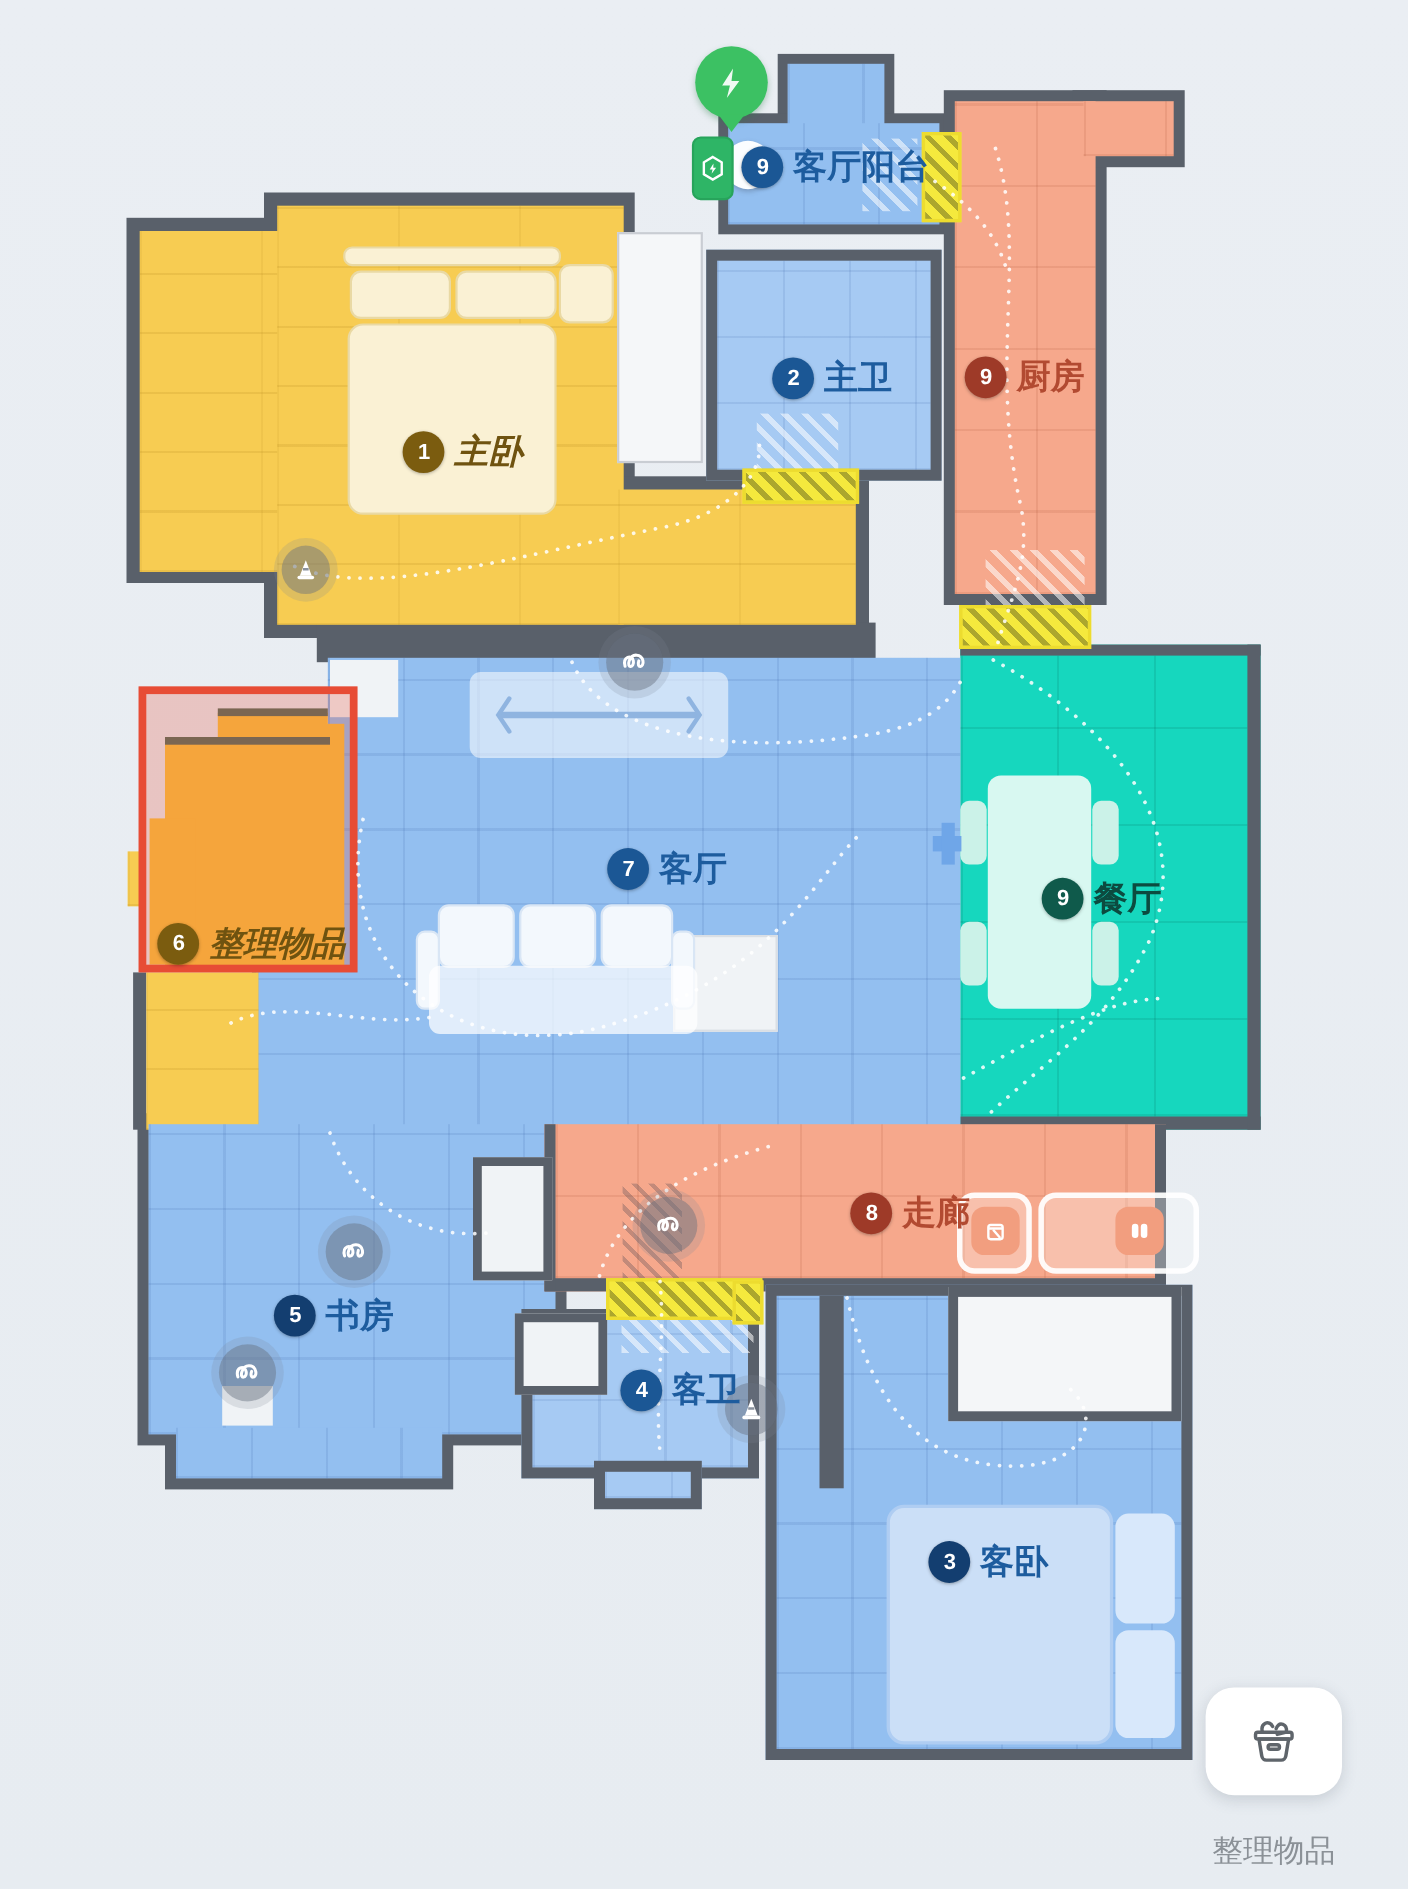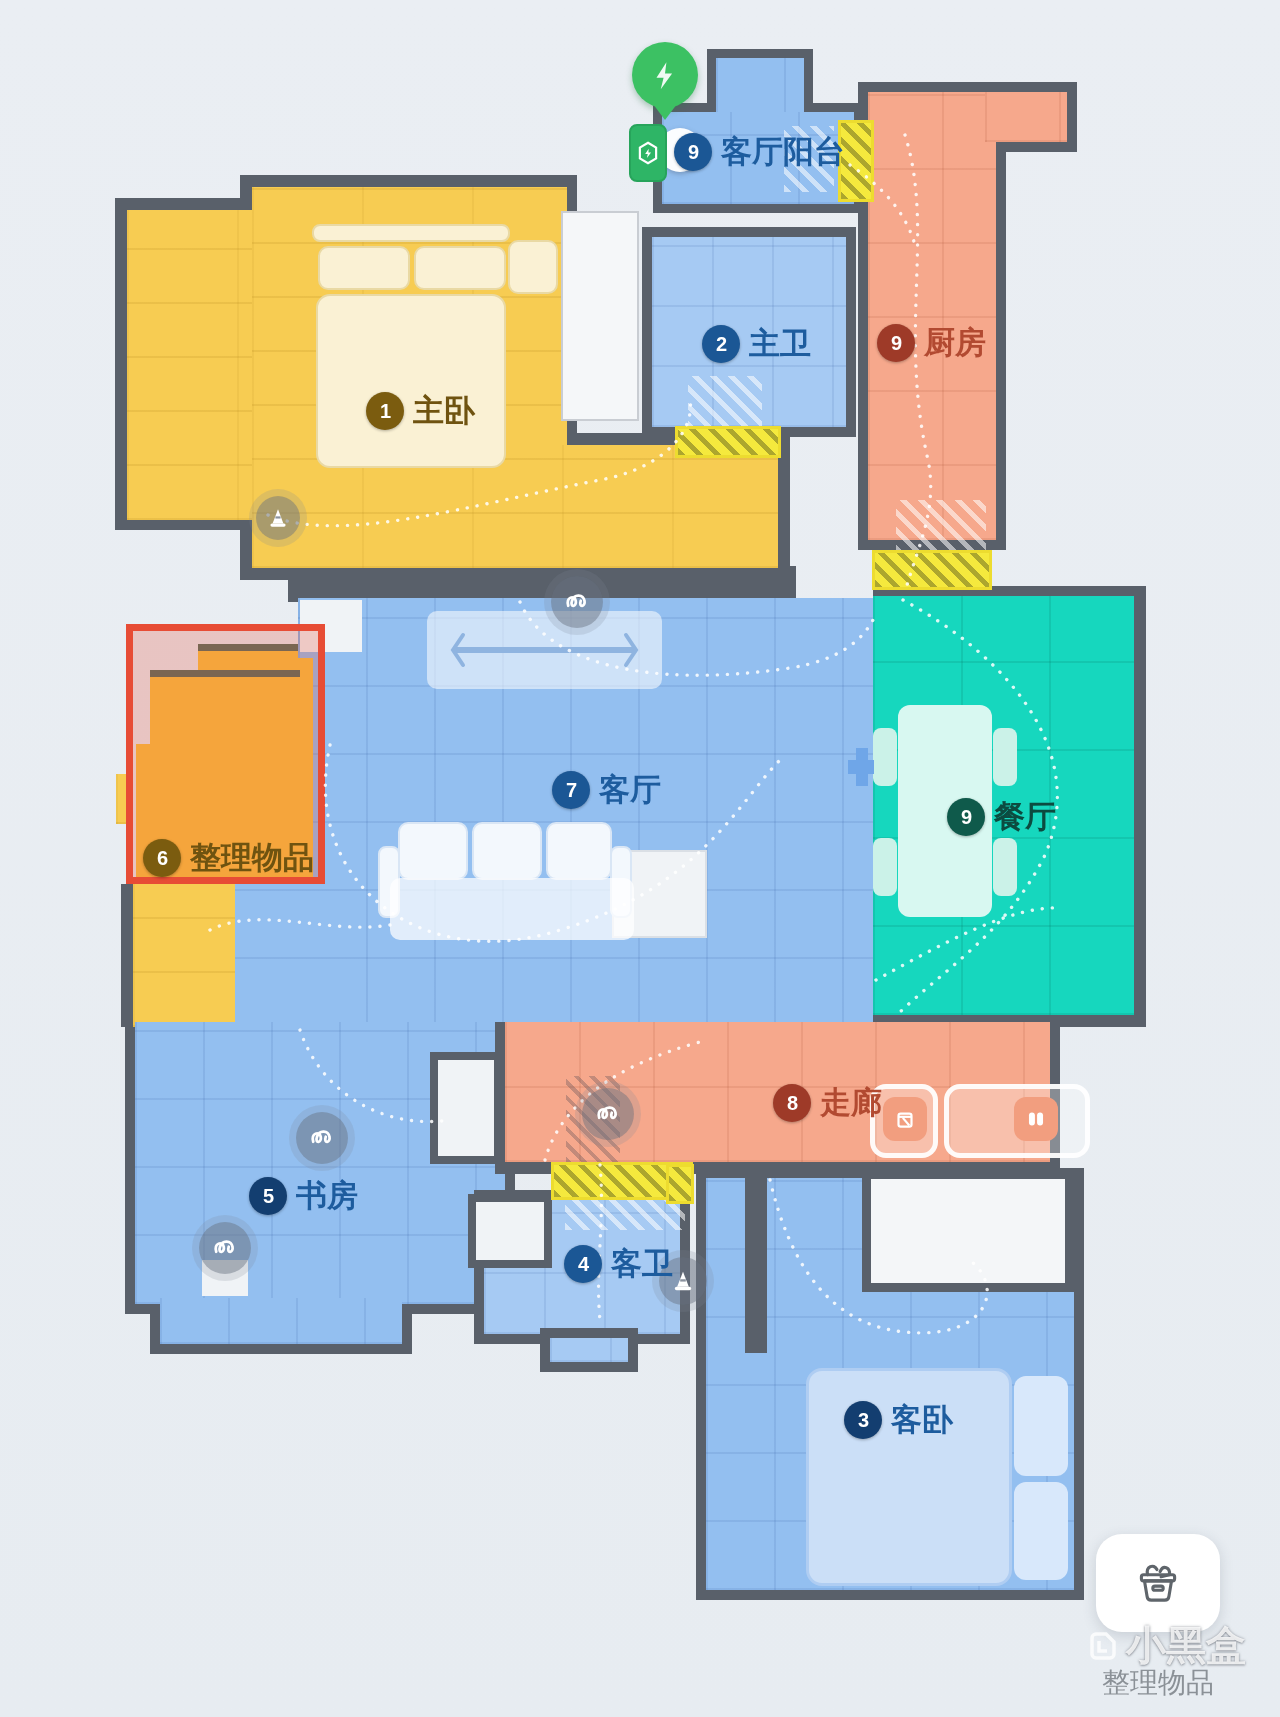--- a/index.html
+++ b/index.html
@@ -18,21 +18,21 @@
   .thr{background-color:#F5E93D;background-image:repeating-linear-gradient(45deg,rgba(100,100,30,.5) 0 5px,transparent 5px 13px);border:3px solid #EDDC2F;z-index:6;}
   .hatchw{background-image:repeating-linear-gradient(45deg,rgba(255,255,255,.55) 0 5px,transparent 5px 13px);z-index:5;}
   .hatchd{background-image:repeating-linear-gradient(45deg,rgba(60,60,75,.28) 0 4px,transparent 4px 11px);z-index:5;}
   .white-cut{background:#F0F3F6;z-index:4;}
   .furn{background:rgba(255,255,255,.55);border-radius:10px;z-index:4;}
   .cream{background:#FAF1D4;border:2px solid #E9D9A4;border-radius:10px;z-index:4;}
   .marker{position:absolute;width:52px;height:52px;border-radius:50%;background:rgba(105,115,130,.55);box-shadow:0 0 0 7px rgba(125,135,150,.20);display:flex;align-items:center;justify-content:center;z-index:8;}
   .label{position:absolute;display:flex;align-items:center;gap:9px;height:38px;z-index:10;}
   .badge{width:38px;height:38px;border-radius:50%;color:#fff;font-weight:bold;font-size:20px;line-height:1;display:flex;align-items:center;justify-content:center;box-shadow:0 1px 3px rgba(0,0,0,.3);letter-spacing:-1px;}
   .rname{font-size:31px;font-weight:bold;white-space:nowrap;}
-  .b-gold{background:#7B5C0F;} .t-gold{color:#6F5310;}
+  .b-gold{background:#7B5C0F;} .t-gold{color:#6F5310;font-style:italic;}
   .b-blue{background:#1B5795;} .t-blue{color:#1D5C9E;}
   .b-navy{background:#133E70;}
   .b-rust{background:#9E3A28;} .t-rust{color:#B24A31;}
   .b-teal{background:#0F5A4B;} .t-teal{color:#0C4B40;}
   .sel-fill{background:rgba(231,76,50,.25);z-index:3;}
   .sel-border{border:7px solid #E74C35;z-index:7;}
   .fbox{border:5px solid rgba(255,255,255,.92);background:rgba(255,255,255,.28);border-radius:16px;z-index:7;}
   .fbox-icon{position:absolute;width:44px;height:44px;border-radius:12px;background:#F29E7F;display:flex;align-items:center;justify-content:center;z-index:8;}
   .organize-btn{position:absolute;left:1096px;top:1534px;width:124px;height:98px;background:#fff;border-radius:26px;box-shadow:0 4px 14px rgba(60,70,90,.18);display:flex;align-items:center;justify-content:center;z-index:12;}
   .organize-label{position:absolute;left:1090px;top:1664px;width:136px;text-align:center;font-size:28px;color:#8B9197;z-index:12;}
@@ -278,22 +278,15 @@
 
   <div class="organize-btn">
     <svg width="54" height="54" viewBox="0 0 52 52" fill="none" stroke="#5F656B" stroke-width="3" stroke-linecap="round" stroke-linejoin="round">
       <path d="M16 18 c-2 -8 6 -11 9 -5"></path>
       <path d="M28 15 c3 -7 10 -4 9 3 l-8 2"></path>
       <rect x="10" y="18" width="32" height="6" rx="2"></rect>
       <path d="M13 24 h26 l-2.5 15 a4 4 0 0 1 -4 3.5 h-13 a4 4 0 0 1 -4 -3.5 Z"></path>
       <rect x="21" y="29" width="10" height="4" rx="2"></rect>
     </svg>
   </div>
-  <div class="watermark">
-    <svg width="36" height="36" viewBox="0 0 36 36">
-      <path d="M8 10 a4 4 0 0 1 4 -4 h10 l8 8 v12 a4 4 0 0 1 -4 4 h-14 a4 4 0 0 1 -4 -4 Z" fill="none" stroke="rgba(255,255,255,.8)" stroke-width="3.5"></path>
-      <path d="M15 13 v10 h8" fill="none" stroke="rgba(255,255,255,.8)" stroke-width="3.5"></path>
-    </svg>
-    <span>小黑盒</span>
-  </div>
   <div class="organize-label">整理物品</div>
 
 </div>
 
 </body></html>

